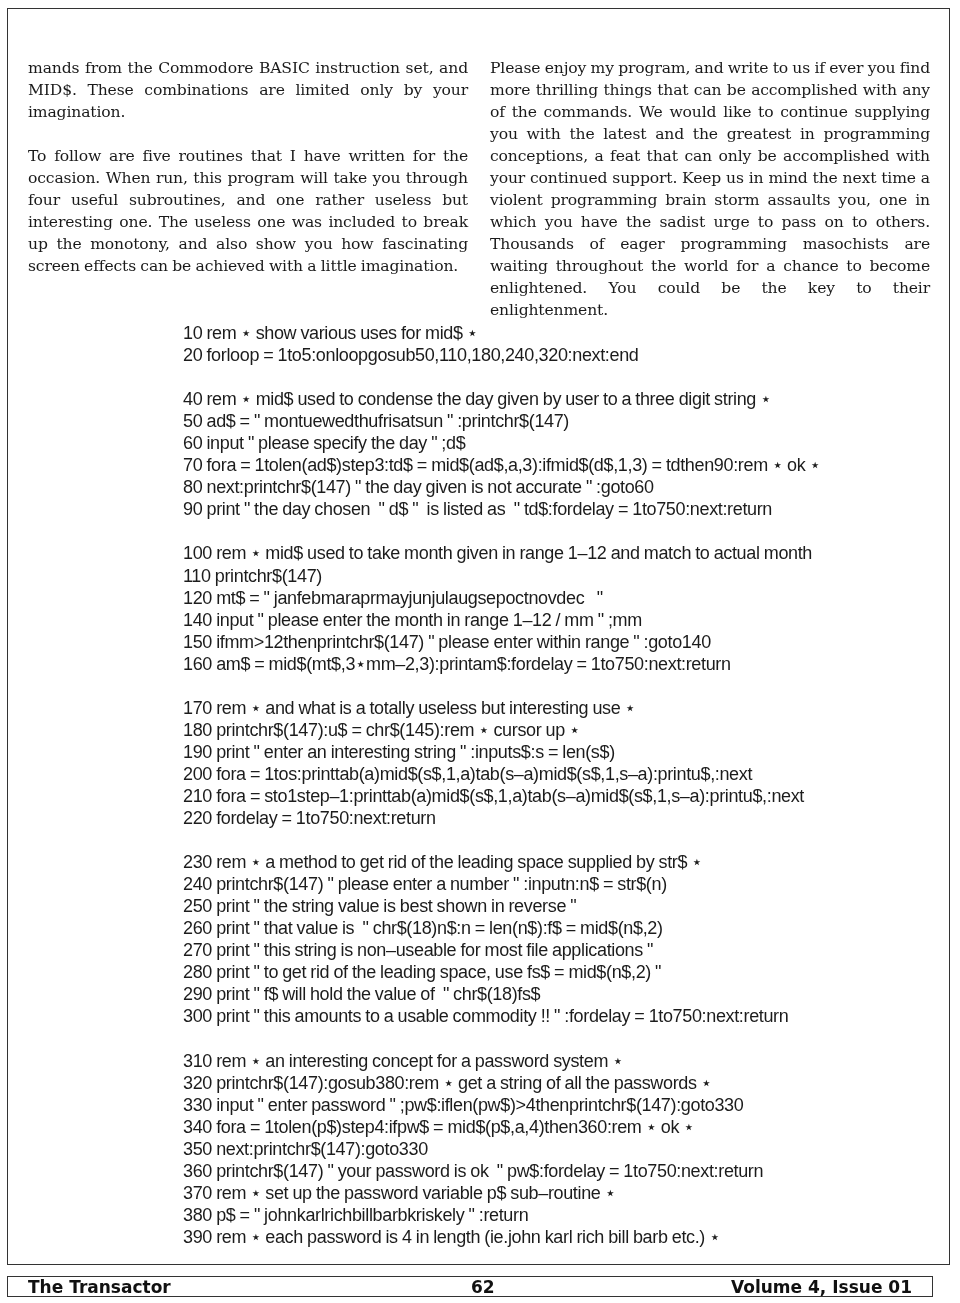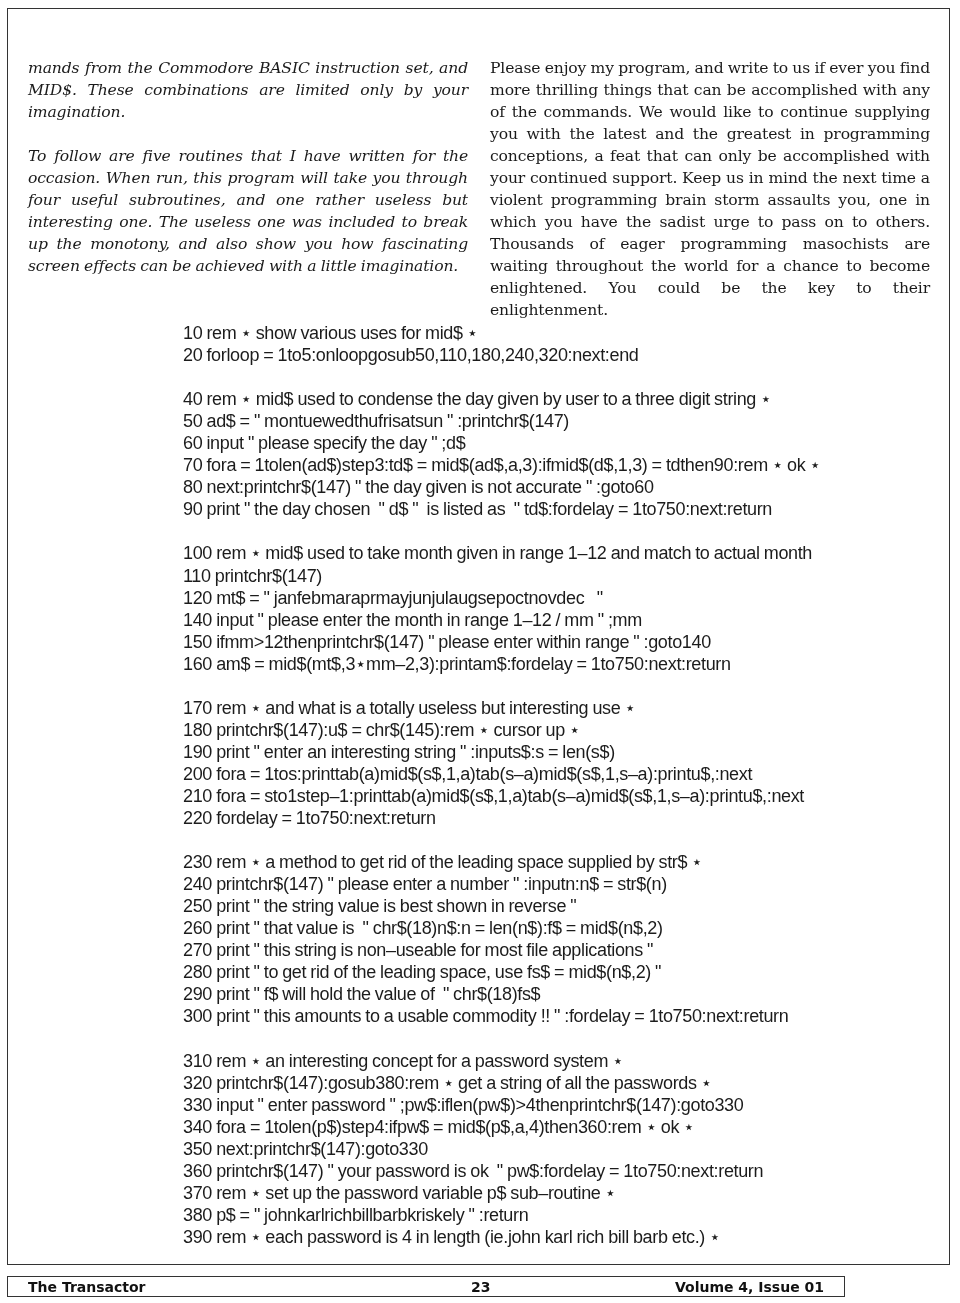--- a/index.html
+++ b/index.html
@@ -7,37 +7,37 @@
   .frame {
     position: absolute; left: 7px; top: 8px; width: 943px; height: 1257px;
     border: 1.5px solid #333; box-sizing: border-box;
   }
   .col {
     position: absolute; top: 57px; width: 440px;
     font-family: "DejaVu Serif", "Liberation Serif", serif;
     font-size: 15.6px; line-height: 22px; text-align: justify;
     letter-spacing: -0.15px; word-spacing: -0.5px;
   }
-  .col-left { left: 28px; font-style: italic; }
+  .col-left { left: 28px; }
   .col-right { left: 490px; }
   .col p { margin: 0 0 22px 0; }
   .col p:last-child { margin-bottom: 0; }
   .listing {
     position: absolute; left: 183px; top: 322px; width: 720px;
     font-family: "Liberation Sans", "DejaVu Sans", sans-serif;
     font-size: 18px; line-height: 22.05px; letter-spacing: -0.35px;
     word-spacing: -0.5px; white-space: pre; color: #1c1c1c;
   }
   .listing .line { height: 22.05px; }
   .listing .blank { height: 22.05px; }
   .footer {
-    position: absolute; left: 7px; top: 1276px; width: 838px; height: 21px;
+    position: absolute; left: 7px; top: 1276px; width: 926px; height: 21px;
     border: 1.5px solid #333; box-sizing: border-box;
     font-family: "DejaVu Sans", "Liberation Sans", sans-serif;
-    font-weight: bold; font-size: 14px; line-height: 18px; color: #111;
+    font-weight: bold; font-size: 17px; line-height: 18px; color: #111;
   }
   .footer span { position: absolute; top: 1px; }
   .f-left { left: 20px; }
   .f-center { left: 463px; }
   .f-right { right: 20px; }
 </style>
 </head>
 <body>
 
 <div class="frame"></div>
@@ -48,15 +48,15 @@
 </div>
 
 <div class="col col-right">
   <p>Please enjoy my program, and write to us if ever you find more thrilling things that can be accomplished with any of the commands. We would like to continue supplying you with the latest and the greatest in programming conceptions, a feat that can only be accomplished with your continued support. Keep us in mind the next time a violent programming brain storm assaults you, one in which you have the sadist urge to pass on to others. Thousands of eager programming masochists are waiting throughout the world for a chance to become enlightened. You could be the key to their enlightenment.</p>
 </div>
 
 <div class="listing" id="listing"><div class="line">10 rem ⋆ show various uses for mid$ ⋆</div><div class="line">20 forloop = 1to5:onloopgosub50,110,180,240,320:next:end</div><div class="blank"></div><div class="line">40 rem ⋆ mid$ used to condense the day given by user to a three digit string ⋆</div><div class="line">50 ad$ = " montuewedthufrisatsun " :printchr$(147)</div><div class="line">60 input " please specify the day " ;d$</div><div class="line">70 fora = 1tolen(ad$)step3:td$ = mid$(ad$,a,3):ifmid$(d$,1,3) = tdthen90:rem ⋆ ok ⋆</div><div class="line">80 next:printchr$(147) " the day given is not accurate " :goto60</div><div class="line">90 print " the day chosen  " d$ "  is listed as  " td$:fordelay = 1to750:next:return</div><div class="blank"></div><div class="line">100 rem ⋆ mid$ used to take month given in range 1–12 and match to actual month</div><div class="line">110 printchr$(147)</div><div class="line">120 mt$ = " janfebmaraprmayjunjulaugsepoctnovdec   "</div><div class="line">140 input " please enter the month in range 1–12 / mm " ;mm</div><div class="line">150 ifmm&gt;12thenprintchr$(147) " please enter within range " :goto140</div><div class="line">160 am$ = mid$(mt$,3⋆mm–2,3):printam$:fordelay = 1to750:next:return</div><div class="blank"></div><div class="line">170 rem ⋆ and what is a totally useless but interesting use ⋆</div><div class="line">180 printchr$(147):u$ = chr$(145):rem ⋆ cursor up ⋆</div><div class="line">190 print " enter an interesting string " :inputs$:s = len(s$)</div><div class="line">200 fora = 1tos:printtab(a)mid$(s$,1,a)tab(s–a)mid$(s$,1,s–a):printu$,:next</div><div class="line">210 fora = sto1step–1:printtab(a)mid$(s$,1,a)tab(s–a)mid$(s$,1,s–a):printu$,:next</div><div class="line">220 fordelay = 1to750:next:return</div><div class="blank"></div><div class="line">230 rem ⋆ a method to get rid of the leading space supplied by str$ ⋆</div><div class="line">240 printchr$(147) " please enter a number " :inputn:n$ = str$(n)</div><div class="line">250 print " the string value is best shown in reverse "</div><div class="line">260 print " that value is  " chr$(18)n$:n = len(n$):f$ = mid$(n$,2)</div><div class="line">270 print " this string is non–useable for most file applications "</div><div class="line">280 print " to get rid of the leading space, use fs$ = mid$(n$,2) "</div><div class="line">290 print " f$ will hold the value of  " chr$(18)fs$</div><div class="line">300 print " this amounts to a usable commodity !! " :fordelay = 1to750:next:return</div><div class="blank"></div><div class="line">310 rem ⋆ an interesting concept for a password system ⋆</div><div class="line">320 printchr$(147):gosub380:rem ⋆ get a string of all the passwords ⋆</div><div class="line">330 input " enter password " ;pw$:iflen(pw$)&gt;4thenprintchr$(147):goto330</div><div class="line">340 fora = 1tolen(p$)step4:ifpw$ = mid$(p$,a,4)then360:rem ⋆ ok ⋆</div><div class="line">350 next:printchr$(147):goto330</div><div class="line">360 printchr$(147) " your password is ok  " pw$:fordelay = 1to750:next:return</div><div class="line">370 rem ⋆ set up the password variable p$ sub–routine ⋆</div><div class="line">380 p$ = " johnkarlrichbillbarbkriskely " :return</div><div class="line">390 rem ⋆ each password is 4 in length (ie.john karl rich bill barb etc.) ⋆</div></div>
 
 <div class="footer">
   <span class="f-left">The Transactor</span>
-  <span class="f-center">23</span>
+  <span class="f-center">62</span>
   <span class="f-right">Volume 4, Issue 01</span>
 </div>
 
 </body></html>

